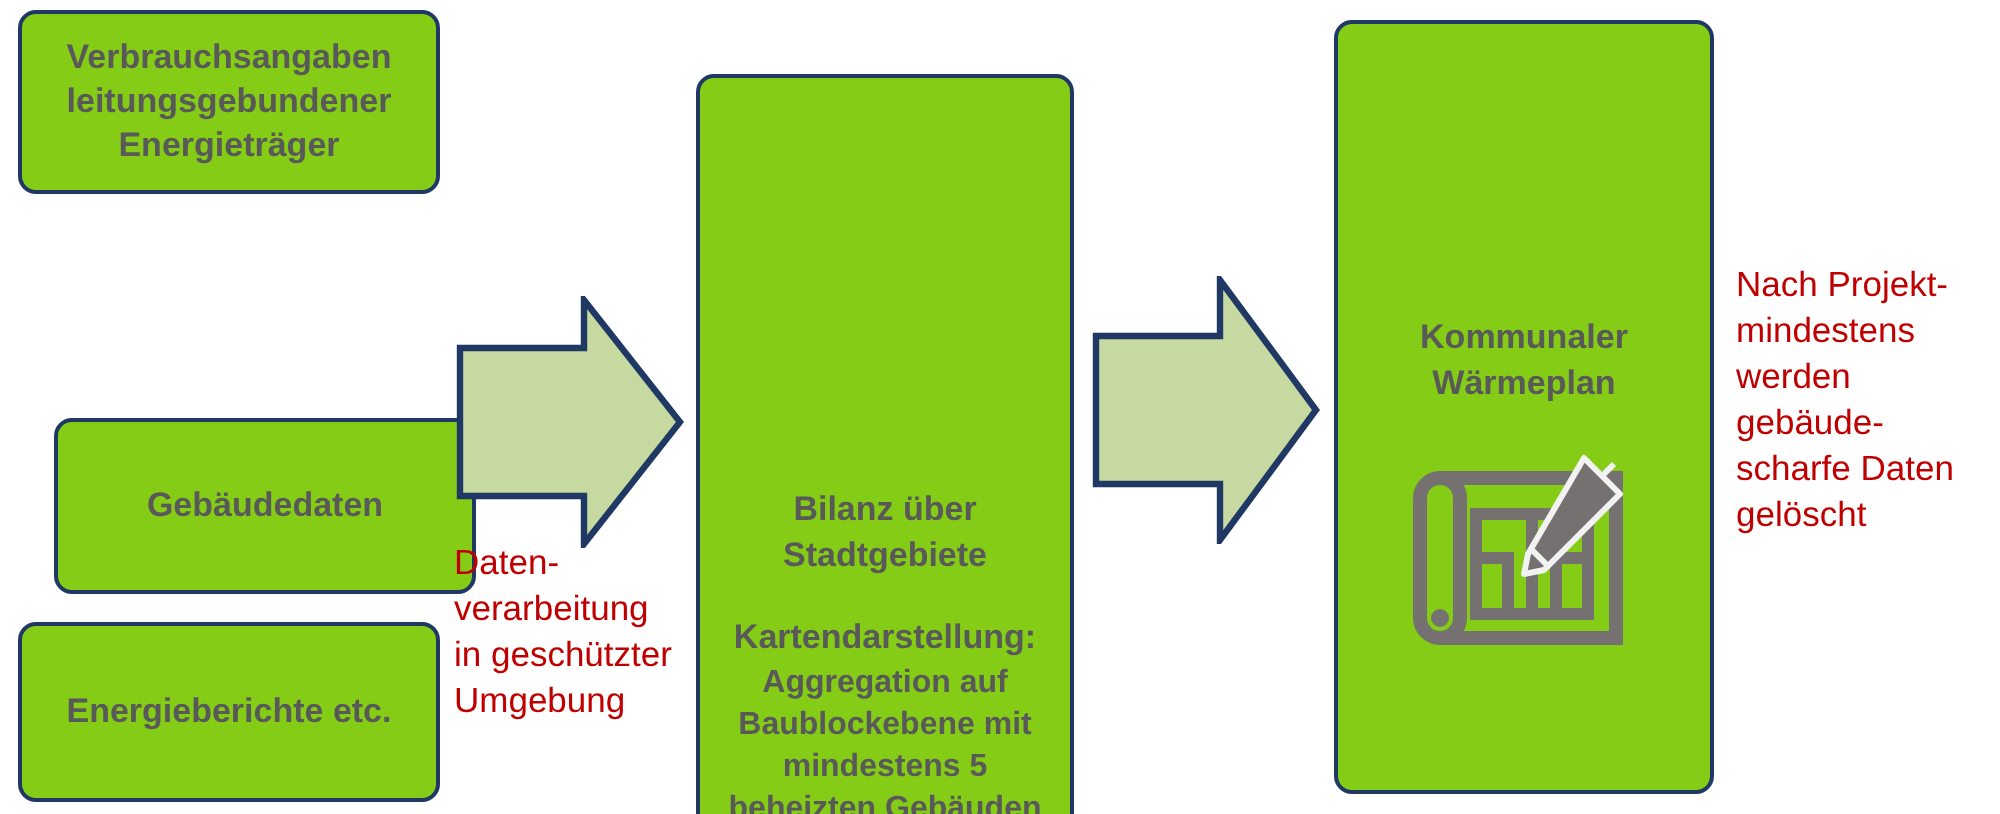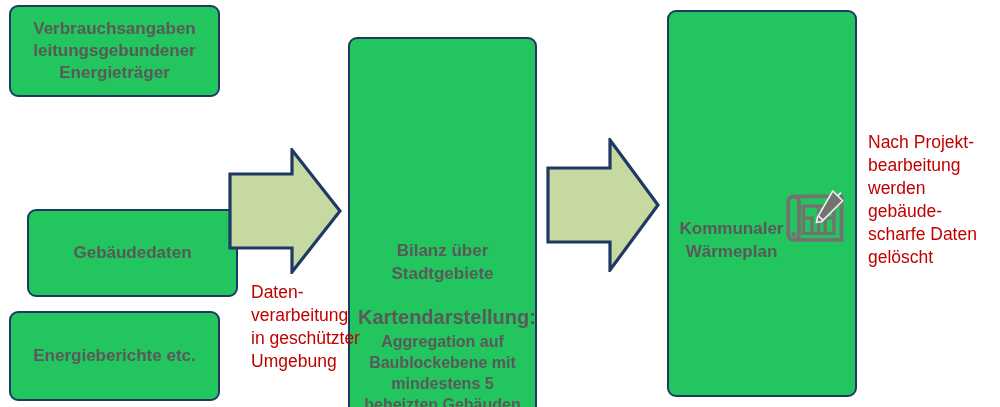--- a/index.html
+++ b/index.html
@@ -15,21 +15,21 @@
     width: 1000px;
     height: 407px;
     background: #ffffff;
     overflow: hidden;
   }
 
   
   .node-box {
     position: absolute;
     box-sizing: border-box;
-    background: #22c55e;
+    background: #84cc16;
     border: 2.5px solid #1f3864;
     border-radius: 9px;
     display: flex;
     align-items: center;
     justify-content: center;
     text-align: center;
     color: #595959;
     font-weight: bold;
     font-size: 17px;
     line-height: 1.30;
@@ -57,35 +57,35 @@
   }
   .ctitle {
     font-weight: bold;
     font-size: 17px;
     line-height: 1.32;
     color: #595959;
   }
   .cgap { height: 19px; }
   .csub-head {
     font-weight: bold;
-    font-size: 20px;
+    font-size: 17px;
     line-height: 1.32;
     color: #595959;
   }
   .cbody {
     font-weight: bold;
     font-size: 16px;
     line-height: 1.32;
     color: #595959;
   }
 
   
   #right-box {
     left: 667px; top: 10px; width: 190px; height: 387px;
-    flex-direction: row;
+    flex-direction: column;
     align-items: center;
     justify-content: center;
     padding: 6px 8px;
   }
   #right-box .rtitle {
     font-weight: bold;
     font-size: 17px;
     line-height: 1.32;
     color: #595959;
     margin-top: 74px;
@@ -108,21 +108,21 @@
   
   .red-note {
     position: absolute;
     color: #c00000;
     font-weight: normal;
     font-size: 17.5px;
     line-height: 1.32;
     text-align: left;
     white-space: pre-line;
   }
-  #note-left  { left: 227px; top: 281px; width: 124px; margin-left: 24px; }
+  #note-left  { left: 227px; top: 270px; width: 124px; }
   #note-right { left: 868px; top: 131px; width: 132px; }
 </style>
 </head>
 <body>
 
 <div id="canvas">
 
   <div class="node-box src-box" id="src-0">
     <span>Verbrauchsangaben leitungsgebundener Energieträger</span>
   </div>
@@ -172,19 +172,19 @@
       <path d="M95 11 L101 5" stroke="#f2f2f2" stroke-width="3"></path>
     </svg>
   </div>
 
   <div class="red-note" id="note-left">Daten-
 verarbeitung
 in geschützter
 Umgebung</div>
 
   <div class="red-note" id="note-right">Nach Projekt-
-bearbeitung
+mindestens
 werden
 gebäude-
 scharfe Daten
 gelöscht</div>
 
 </div>
 
 </body></html>

